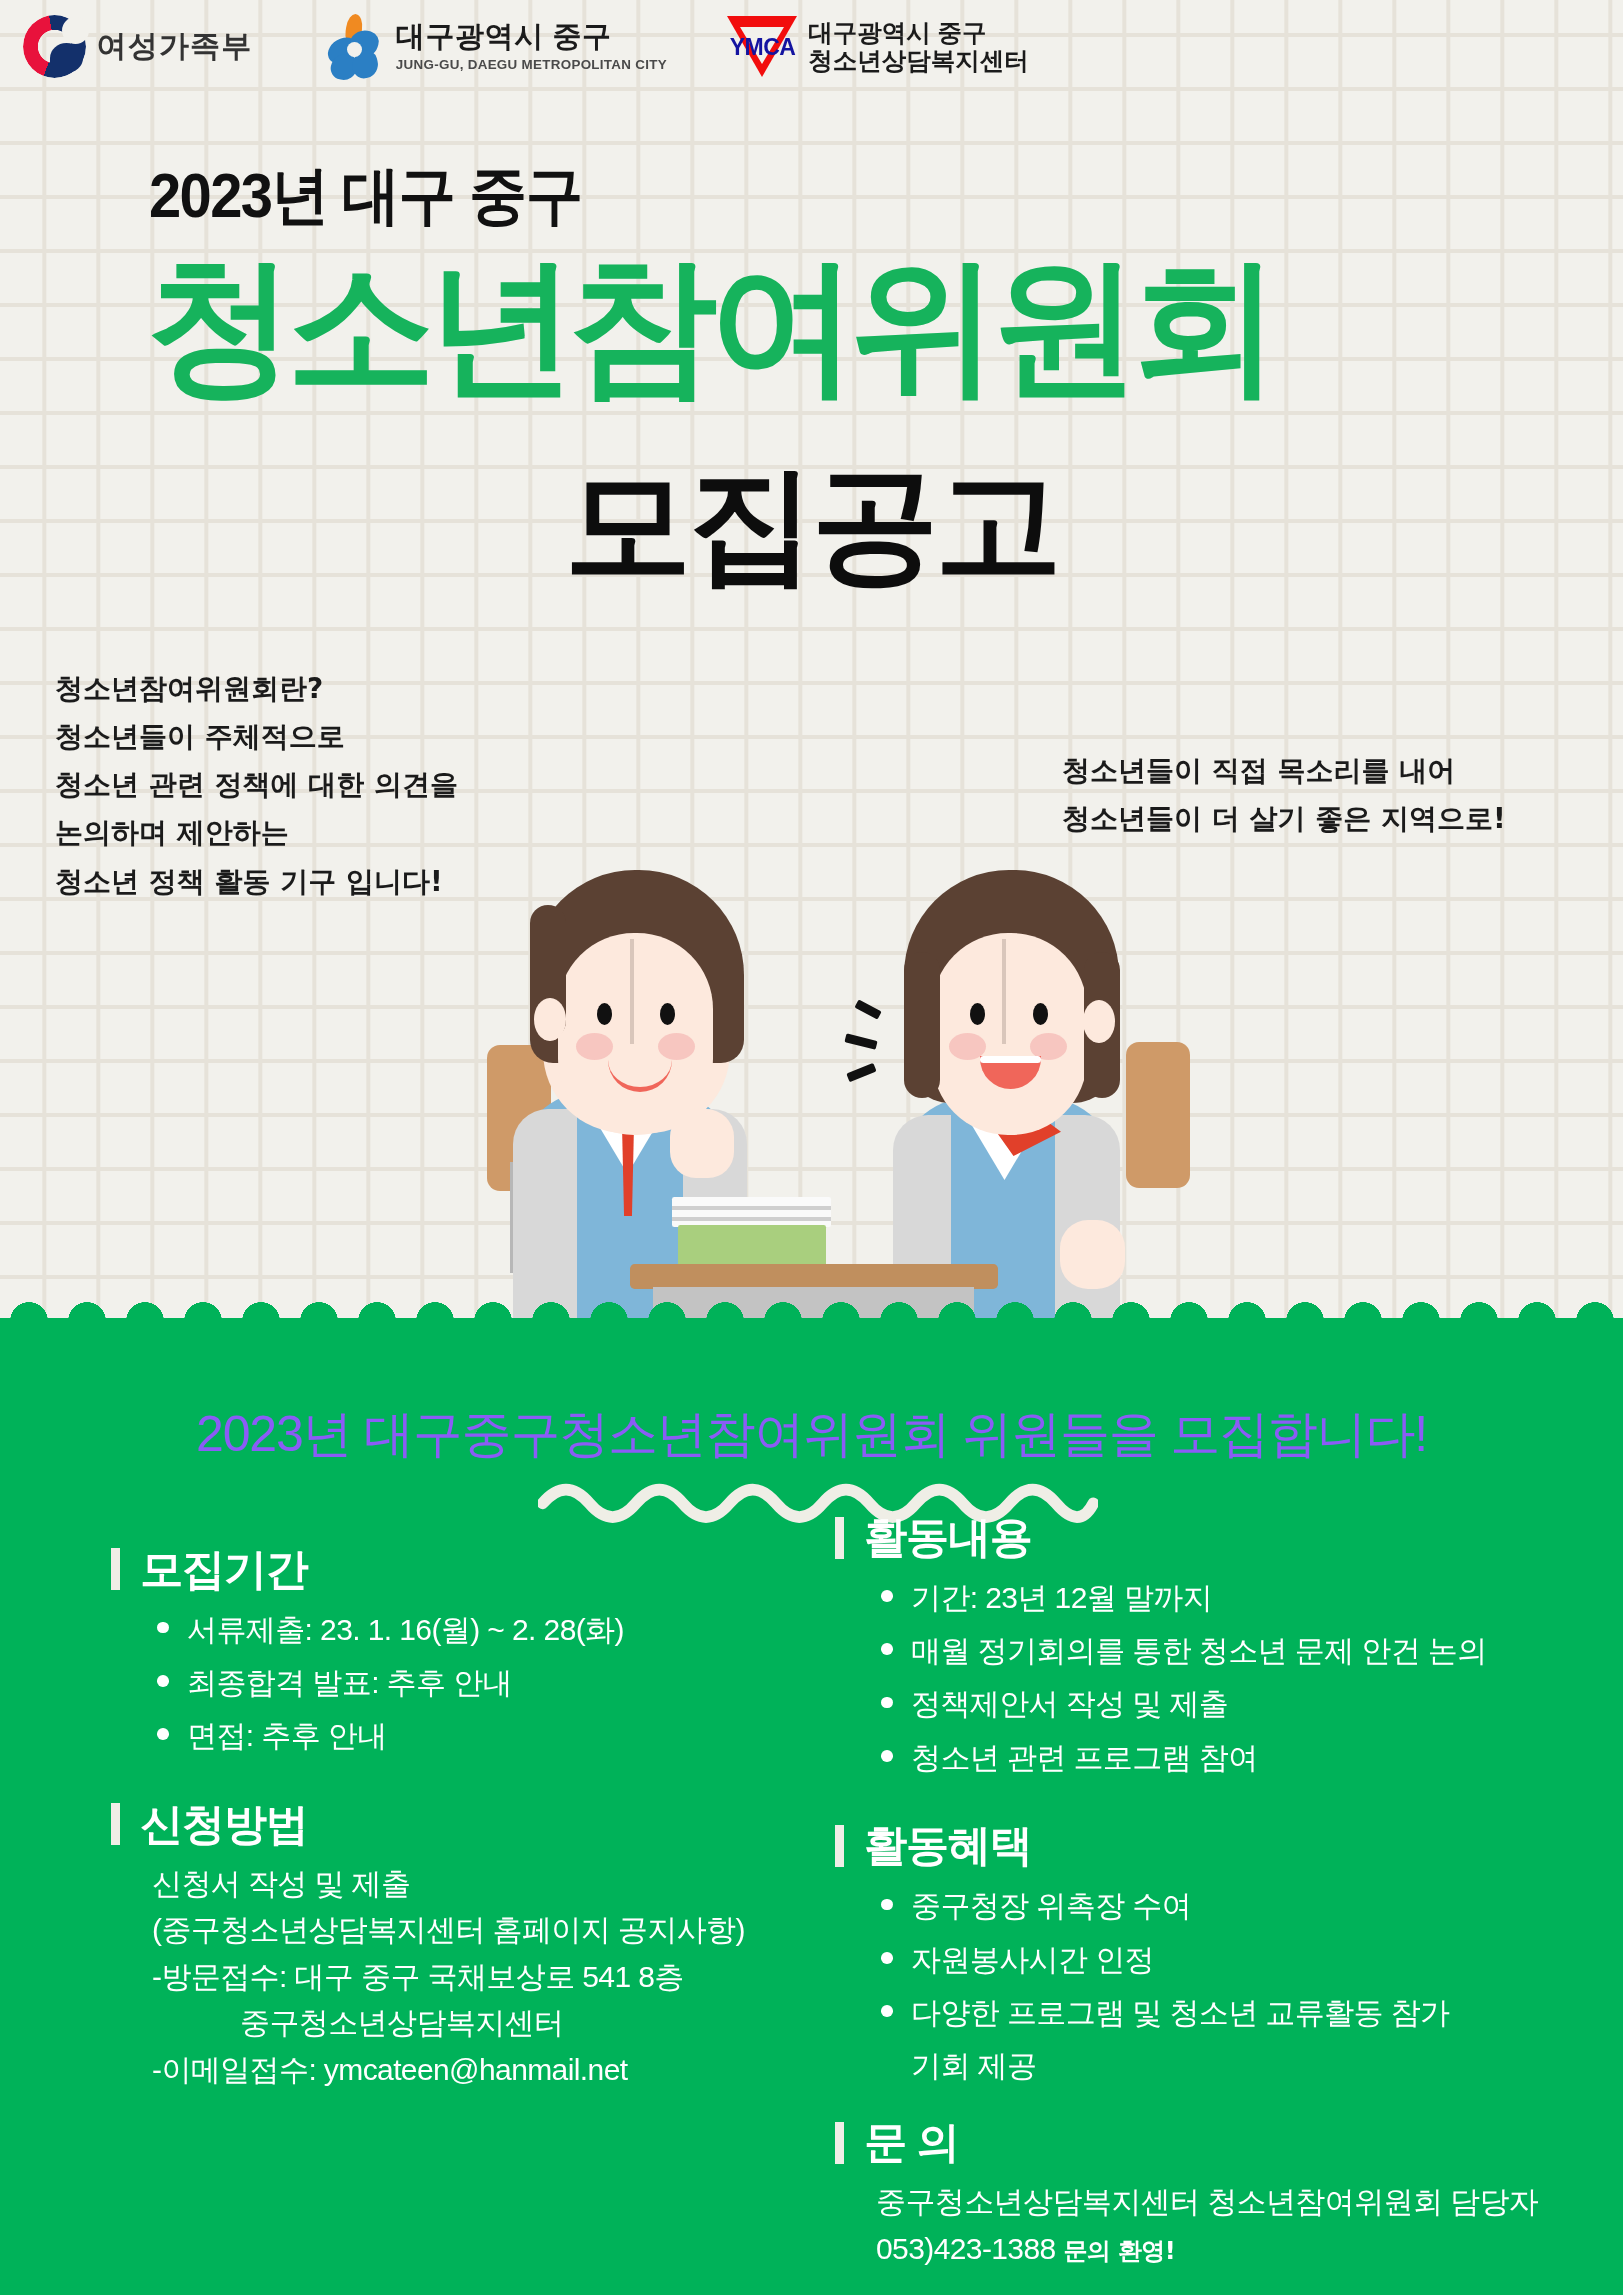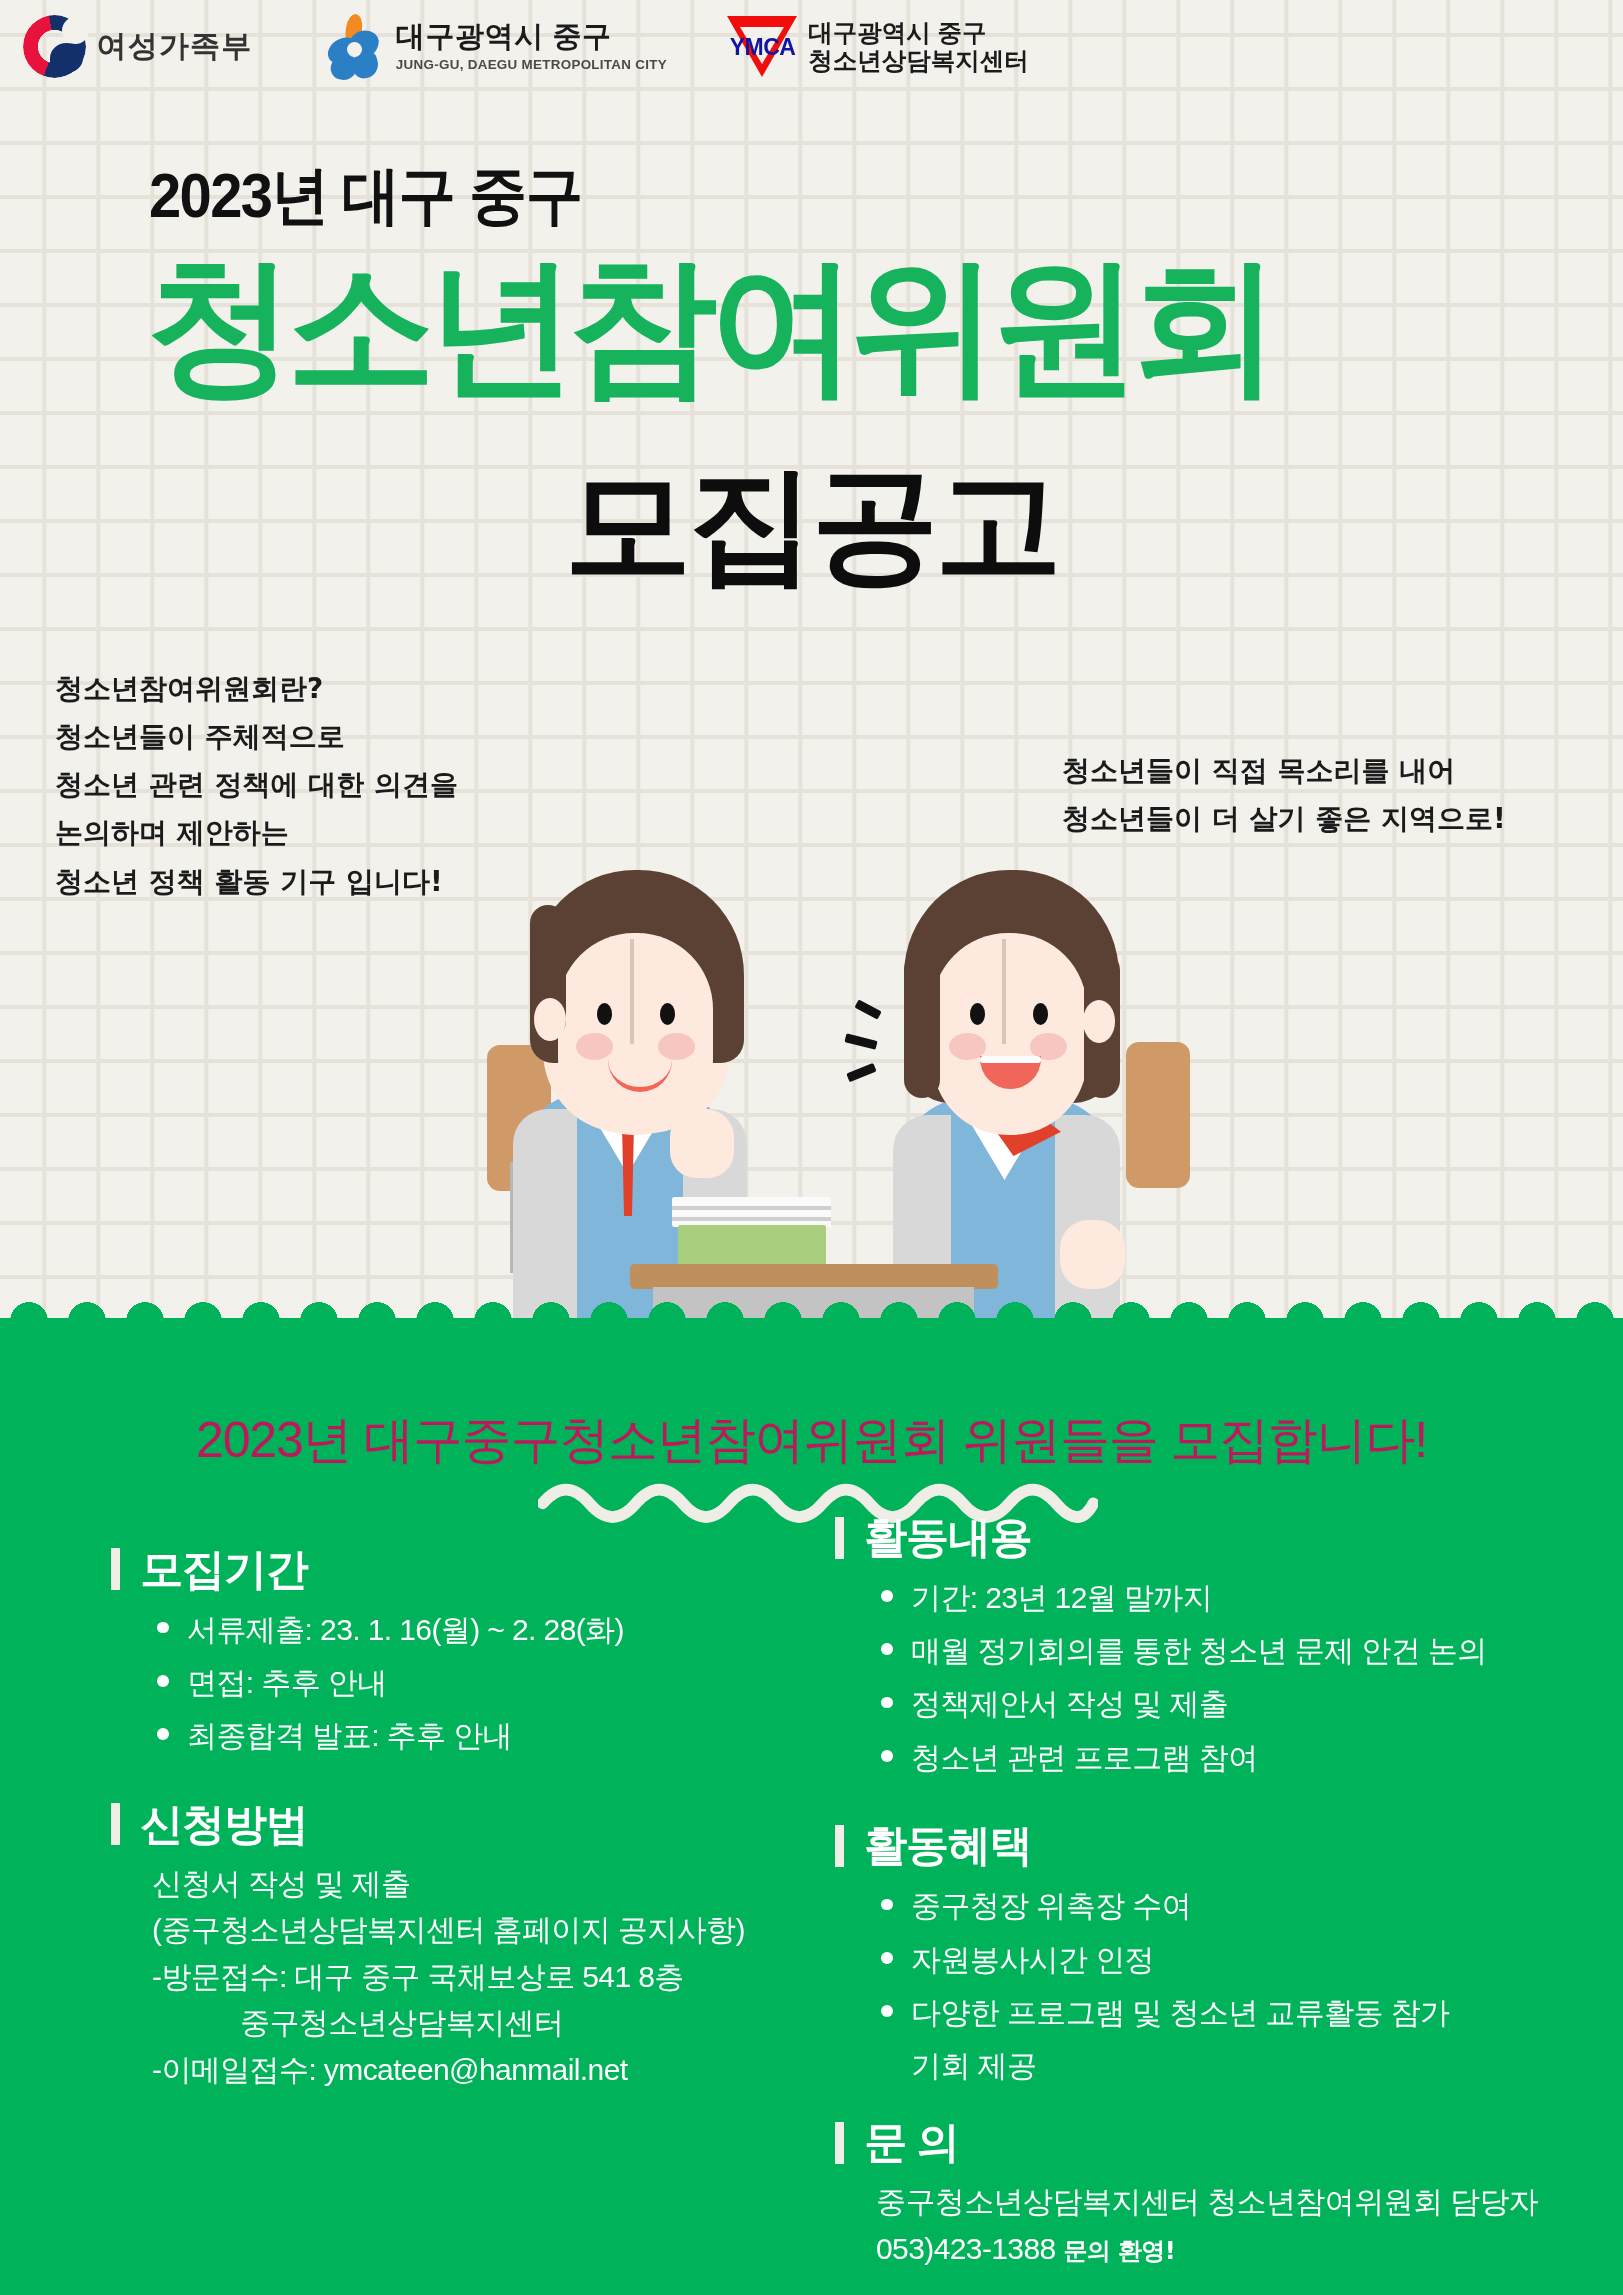--- a/index.html
+++ b/index.html
@@ -147,21 +147,21 @@
   .scallop{
     position:absolute;left:0;top:-30px;width:1623px;height:33px;
     background:#00b259;
     -webkit-mask-image:radial-gradient(circle at 29px 33px, #000 18.7px, transparent 19px);
             mask-image:radial-gradient(circle at 29px 33px, #000 18.7px, transparent 19px);
     -webkit-mask-size:58px 33px;mask-size:58px 33px;
     -webkit-mask-repeat:repeat-x;mask-repeat:repeat-x;
   }
   .banner-head{
     position:absolute;left:0;top:1401px;width:1623px;text-align:center;
-    font-size:50px;font-weight:500;color:#be185d;letter-spacing:-1.2px;margin-top:6px;
+    font-size:50px;font-weight:500;color:#8b5cf6;letter-spacing:-1.2px;
   }
   .squiggle{position:absolute;left:50%;top:1471px;transform:translateX(-50%);}
 
   
   .col{position:absolute;color:#fff;}
   .col-left{left:111px;top:1516px;width:689px;}
   .col-right{left:835px;top:1516px;width:730px;}
   .sec{margin-bottom:4.7px;}
   .sec-head{display:flex;align-items:center;margin-bottom:15px;}
   .sec-bar{width:9.3px;height:42px;background:#f0eee7;flex:none;margin-right:20px;}
@@ -318,22 +318,22 @@
 
     <div class="gapbox"></div>
 
     <div class="sec">
       <div class="sec-head">
         <span class="sec-bar"></span>
         <span class="sec-title">모집기간</span>
       </div>
       <ul class="bullets">
         <li>서류제출: 23. 1. 16(월) ~ 2. 28(화)</li>
+        <li>최종합격 발표: 추후 안내</li>
         <li>면접: 추후 안내</li>
-        <li>최종합격 발표: 추후 안내</li>
       </ul>
     </div>
 
     <div class="gapbox"></div>
 
     <div class="sec">
       <div class="sec-head">
         <span class="sec-bar"></span>
         <span class="sec-title">신청방법</span>
       </div>

